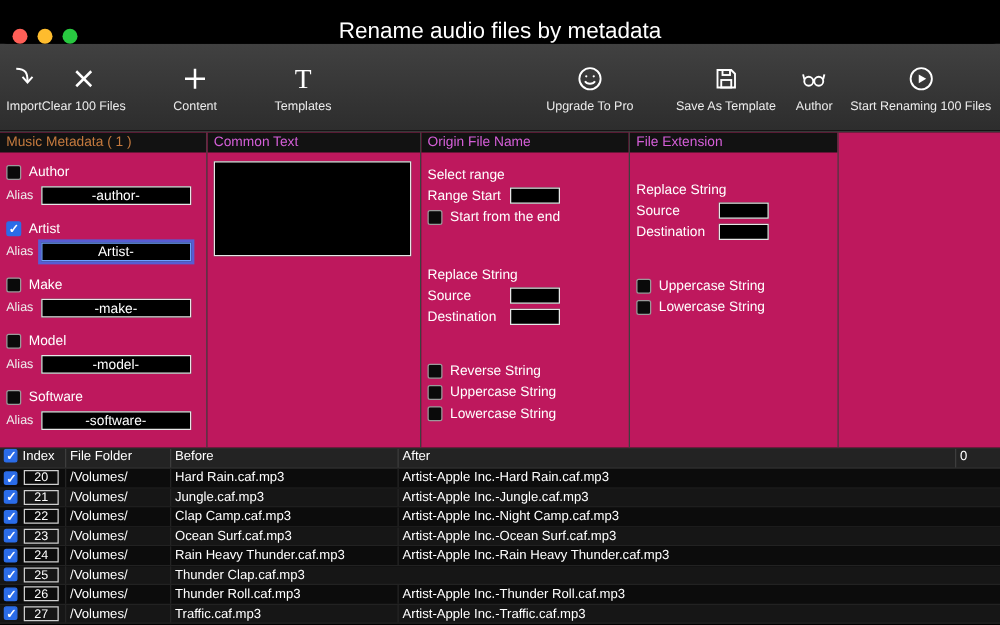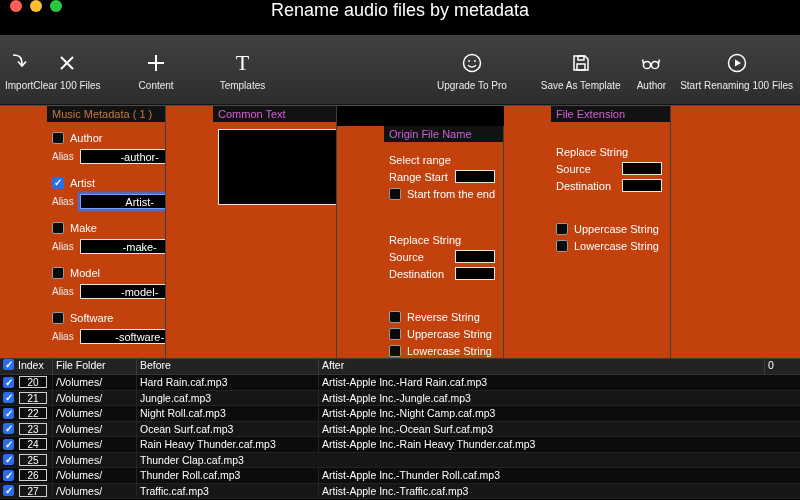--- a/index.html
+++ b/index.html
@@ -1,40 +1,40 @@
 <!DOCTYPE html>
 <html><head>
 <meta charset="utf-8">
 <style>
   * { margin:0; padding:0; box-sizing:border-box; }
   html,body { width:800px; height:500px; overflow:hidden; background:#000; }
   body { font-family:"Liberation Sans", sans-serif; color:#fff; }
 
   
-  .titlebar { height:35px; background:#000; position:relative; display:flex; align-items:flex-start;border-radius:6px; }
+  .titlebar { height:35px; background:#000; position:relative; display:flex; align-items:flex-end;border-radius:6px; }
   .traffic { display:flex; gap:8px; padding-left:10px; }
   .tl { width:12px; height:12px; border-radius:50%; display:inline-block; }
   .tl.red { background:#ff5f57; }
   .tl.yellow { background:#febc2e; }
   .tl.green { background:#28c840; }
   .win-title { position:absolute; left:0; right:0; text-align:center; font-size:18px; color:#fff; }
 
   
   .toolbar { height:70px; background:linear-gradient(#414141,#2d2d2d); display:flex; align-items:center; padding:0 5px; border-bottom:1px solid #141414; }
   .tb-item { display:flex; flex-direction:column; align-items:center; gap:3px; font-size:10px; color:#ececec; cursor:default; }
   .tb-icon { height:28px; display:flex; align-items:center; justify-content:center; }
   .tb-icon svg { display:block; }
   .serif-t { font-family:"Liberation Serif", serif; font-size:22px; line-height:22px; color:#fff; }
   .ml-sm { margin-left:0; } .ml-md { margin-left:38px; } .ml-lg { margin-left:46px; }
   .ml-auto { margin-left:auto; } .ml-r1 { margin-left:34px; } .ml-r2 { margin-left:16px; } .ml-r3 { margin-left:14px; margin-right:2px; }
 
   
   .panels { display:flex; height:253px; border-top:1px solid #4a4a4a; }
-  .panel { border-right:1px solid #3f3f3f; background:#c2410c; overflow:hidden;padding-left:47px; }
-  .p1 { width:166px; } .p2 { width:171px; } .p3 { width:167px;margin-top:20px; } .p4 { width:167px; } .p5 { flex:1; border-right:none; }
+  .panel { border-right:1px solid #3f3f3f; background:#be185d; overflow:hidden; }
+  .p1 { width:166px; } .p2 { width:171px; } .p3 { width:167px; } .p4 { width:167px; } .p5 { flex:1; border-right:none; }
   .panel-title { height:16px; line-height:16px; padding:0 5px; font-size:11px; background:#121212; white-space:nowrap; }
   .title-orange { color:#c57a3e; }
   .title-magenta { color:#d55fd8; }
   .panel-body { padding:5px 5px; font-size:11px; }
 
   
   .cb { width:12px; height:12px; border:1px solid #9a9a9a; background:#0a0a0a; border-radius:2px; display:inline-block; position:relative; flex:0 0 auto; }
   .cb.checked { background:#2b6ce8; border-color:#2b6ce8; }
   .cb.checked::after { content:"✓"; position:absolute; left:1px; top:-1px; font-size:10px; font-weight:bold; color:#fff; }
   .cb-row { display:flex; align-items:center; gap:6px; margin:5px 0; }
@@ -326,21 +326,21 @@
     <span class="c-before cell-text">Jungle.caf.mp3</span>
     <span class="c-after cell-text">Artist-Apple Inc.-Jungle.caf.mp3</span>
   </div>
 
   <div class="t-row">
     <span class="t-cb">
           <span class="cb checked"></span>
         </span>
     <span class="c-index"><span class="index-box">22</span></span>
     <span class="c-folder cell-text">/Volumes/</span>
-    <span class="c-before cell-text">Night Roll.caf.mp3</span>
+    <span class="c-before cell-text">Clap Camp.caf.mp3</span>
     <span class="c-after cell-text">Artist-Apple Inc.-Night Camp.caf.mp3</span>
   </div>
 
   <div class="t-row">
     <span class="t-cb">
           <span class="cb checked"></span>
         </span>
     <span class="c-index"><span class="index-box">23</span></span>
     <span class="c-folder cell-text">/Volumes/</span>
     <span class="c-before cell-text">Ocean Surf.caf.mp3</span>

